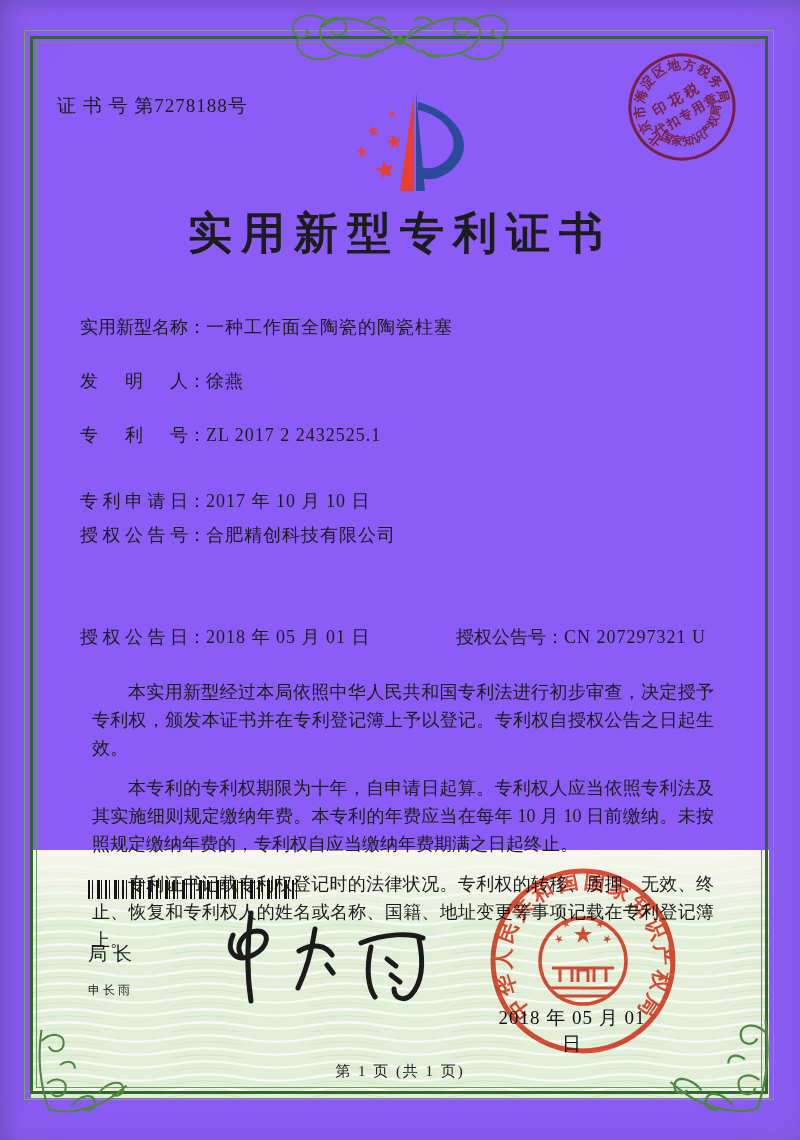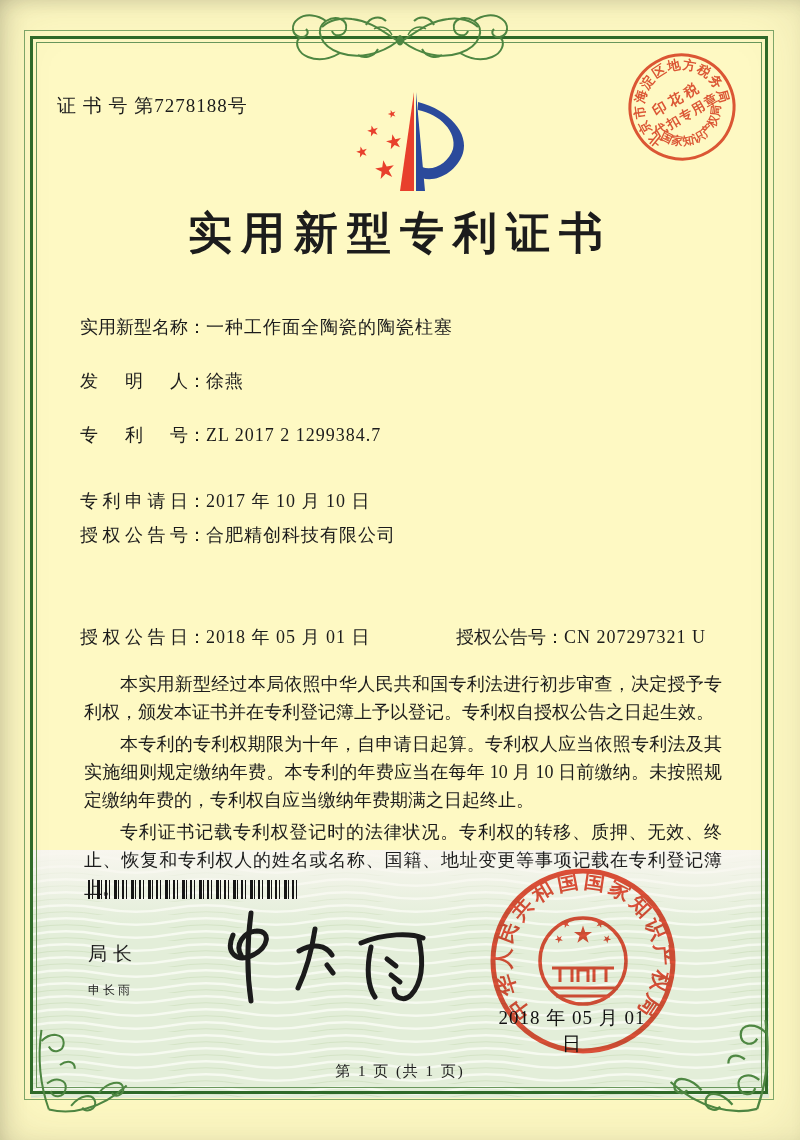--- a/index.html
+++ b/index.html
@@ -1,16 +1,16 @@
 <!DOCTYPE html>
 <html><head>
 <meta charset="utf-8">
 <style>
   html,body{margin:0;padding:0;background:#e9e7e1;}
-  .page{position:relative;width:800px;height:1140px;background:#fef9c3;overflow:hidden;
+  .page{position:relative;width:800px;height:1140px;background:#8b5cf6;overflow:hidden;
         font-family:"Liberation Serif","DejaVu Serif",serif;color:#1c1c1c;}
   .page::after{content:"";position:absolute;inset:0;pointer-events:none;
         box-shadow:inset 0 0 55px rgba(90,80,55,.12), inset 14px 0 28px -14px rgba(0,0,0,.20),
                    inset 0 10px 22px -12px rgba(0,0,0,.14);}
   .abs{position:absolute;}
   
   .green-zone{left:31px;top:850px;width:738px;height:248px;}
   .green-zone svg{display:block;width:100%;height:100%;}
   .green-fade{left:31px;top:850px;width:738px;height:75px;
         background:linear-gradient(#f8f6ef, rgba(248,246,239,0));}
@@ -21,21 +21,21 @@
   
   .cert-number{left:57px;top:93px;font-size:19px;letter-spacing:1px;}
   .title{left:0;top:204px;width:100%;text-align:center;font-size:44px;font-weight:bold;letter-spacing:9px;}
   .field-row{left:80px;width:670px;font-size:18px;line-height:27px;}
   .f-label{display:inline-block;width:108px;text-align:justify;text-align-last:justify;text-justify:inter-character;vertical-align:top;}
   .f-colon{vertical-align:top;}
   .f-value{vertical-align:top;letter-spacing:1px;}
   .f-value-wrap{display:inline-block;width:472px;vertical-align:top;letter-spacing:1px;line-height:27px;}
   .grp2{position:absolute;left:376px;top:0;white-space:nowrap;}
   .body-text{left:80px;top:666px;width:646px;font-size:18px;line-height:28px;text-align:justify;}
-  .body-text p{margin:4px;text-indent:2em;}
+  .body-text p{margin:12px;text-indent:2em;}
   .barcode{left:88px;top:880px;width:212px;height:19px;
      background:repeating-linear-gradient(90deg,#151515 0 2px,rgba(0,0,0,0) 2px 4px,#151515 4px 5px,
        rgba(0,0,0,0) 5px 9px,#151515 9px 12px,rgba(0,0,0,0) 12px 13px,#151515 13px 14px,rgba(0,0,0,0) 14px 17px);}
   .director-title{left:88px;top:941px;font-size:19px;letter-spacing:6px;font-family:"Liberation Sans","DejaVu Sans",sans-serif;}
   .director-name{left:88px;top:982px;font-size:12px;letter-spacing:3px;font-family:"Liberation Sans","DejaVu Sans",sans-serif;}
   .signature{left:195px;top:903px;width:255px;height:108px;}
   .seal{left:488px;top:866px;width:190px;height:190px;opacity:.93;mix-blend-mode:multiply;}
   .seal-date{left:492px;top:1005px;width:160px;text-align:center;font-size:19px;letter-spacing:1px;color:#111;}
   .tax-stamp{left:606px;top:31px;width:152px;height:152px;opacity:.9;mix-blend-mode:multiply;}
   .footer{left:0;top:1062px;width:100%;text-align:center;font-size:15px;letter-spacing:2px;}
@@ -146,21 +146,21 @@
 
   <div class="abs title">实用新型专利证书</div>
 
   <div class="abs field-row" style="top:314px">
     <span class="f-label">实用新型名称</span><span class="f-colon">：</span><span class="f-value">一种工作面全陶瓷的陶瓷柱塞</span>
   </div>
   <div class="abs field-row" style="top:368px">
     <span class="f-label">发明人</span><span class="f-colon">：</span><span class="f-value">徐燕</span>
   </div>
   <div class="abs field-row" style="top:422px">
-    <span class="f-label">专利号</span><span class="f-colon">：</span><span class="f-value">ZL 2017 2 1299384.7</span>
+    <span class="f-label">专利号</span><span class="f-colon">：</span><span class="f-value">ZL 2017 2 2432525.1</span>
   </div>
   <div class="abs field-row" style="top:488px">
     <span class="f-label">专利申请日</span><span class="f-colon">：</span><span class="f-value">2017 年 10 月 10 日</span>
   </div>
   <div class="abs field-row" style="top:522px">
     <span class="f-label">授权公告号</span><span class="f-colon">：</span><span class="f-value">合肥精创科技有限公司</span>
   </div>
   <div class="abs field-row" style="top:624px">
     <span class="f-label">授权公告日</span><span class="f-colon">：</span><span class="f-value">2018 年 05 月 01 日</span>
     <span class="grp2">

